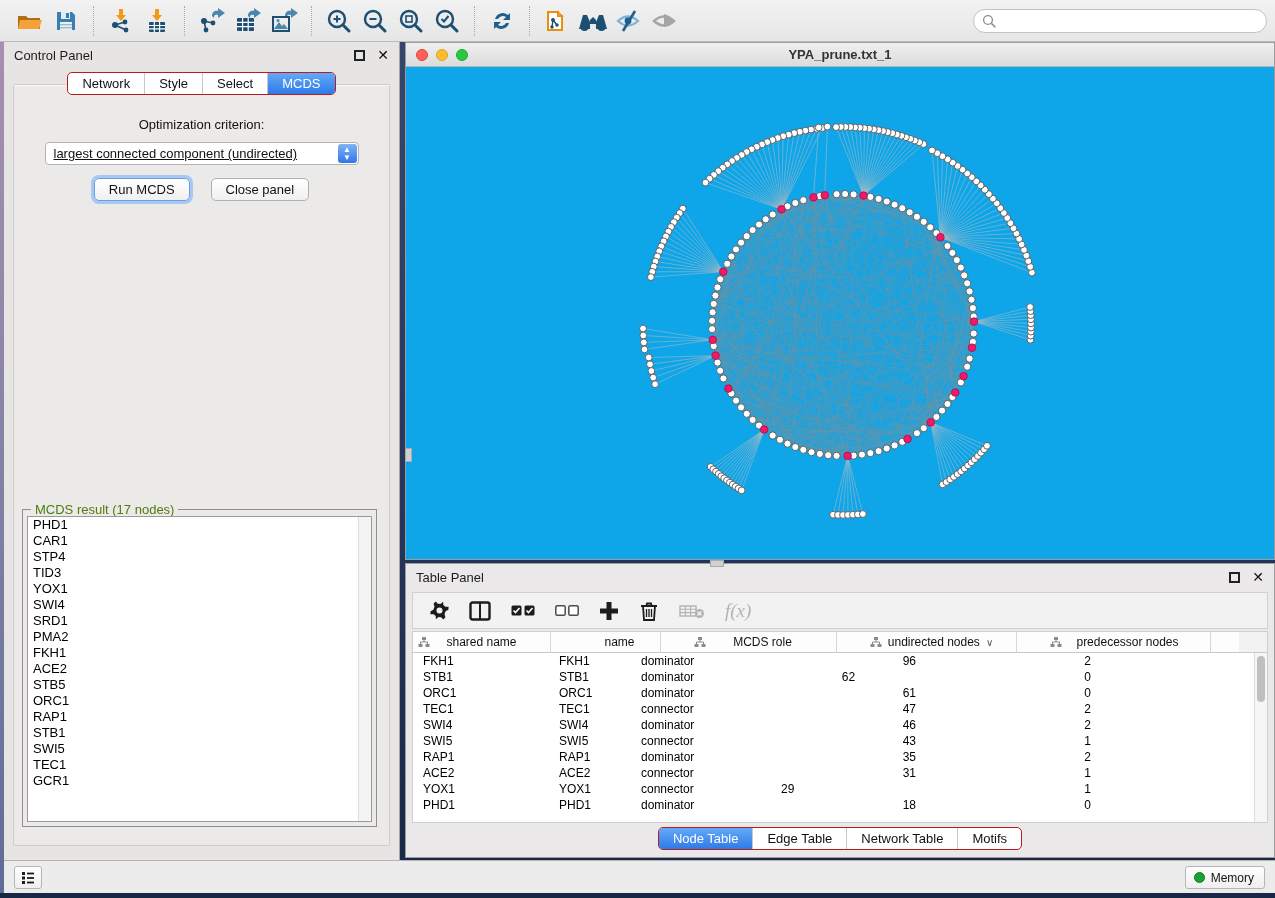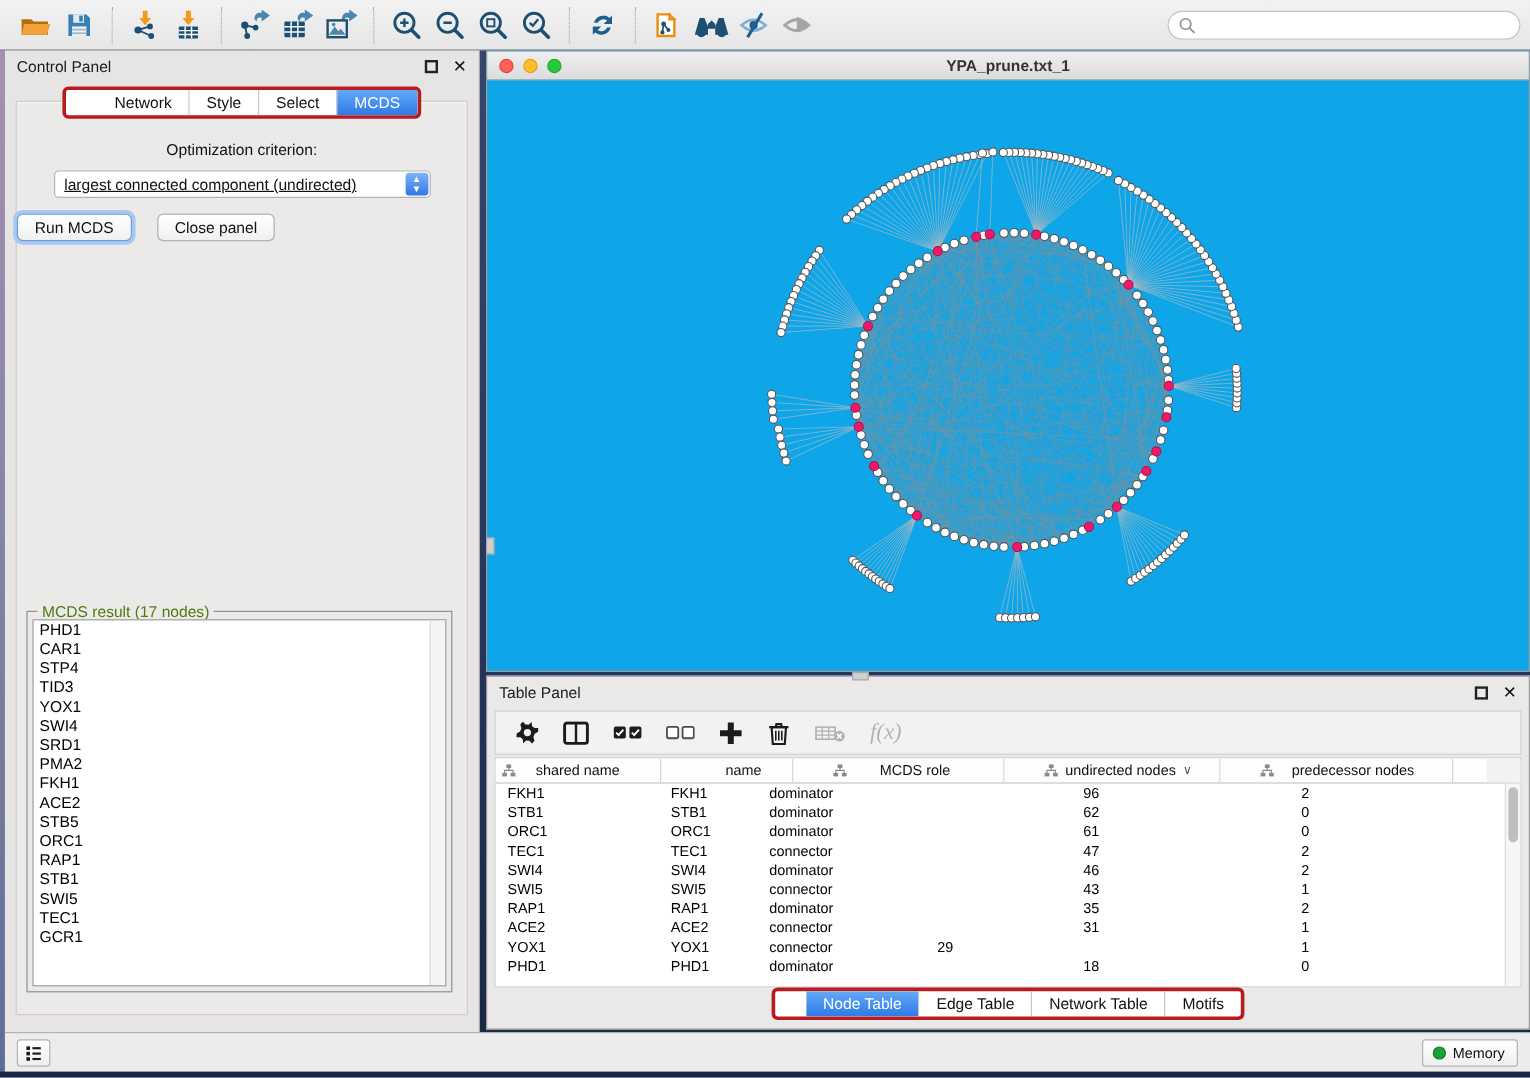--- a/index.html
+++ b/index.html
@@ -24,39 +24,39 @@
     display:flex; align-items:center; padding-left:8px; color:#8a8a8a;
   }
   
   .left-strip { position:absolute; left:0; top:42px; width:4px; height:851px;
     background:linear-gradient(180deg,#a78fb0,#8a86a8 40%,#5f6d96); }
   
   .panel-header { height:26px; display:flex; align-items:center; padding:0 10px; font-size:13px; color:#1c1c1c; }
   .panel-header .spacer { flex:1; }
   .win-float { width:11px; height:11px; border:2px solid #222; margin-right:12px; }
   .win-close { font-size:14px; font-weight:bold; color:#111; line-height:11px; }
-  .seg { display:inline-flex; background:#fff; border:3px solid #b91c1c; border-radius:5px; overflow:hidden;padding-left:26px; }
+  .seg { display:inline-flex; background:#fff; border:1px solid #b91c1c; border-radius:5px; overflow:hidden; }
   .seg .tab { padding:3px 14px; font-size:13px; color:#111; border-left:1px solid #c8c8c8; white-space:nowrap; }
   .seg .tab:first-child { border-left:none; }
   .seg .tab.active { background:linear-gradient(#64a9f8,#2e7ae8); color:#fff; }
   
   .control-panel { position:absolute; left:4px; top:42px; width:396px; height:818px;
     background:#e7e4e4; border-right:1px solid #a5a5a5; }
   .cp-tabs { position:absolute; left:0; right:0; top:30px; text-align:center; z-index:2; }
   .cp-body { position:absolute; left:9px; right:9px; top:42px; bottom:14px;
     background:#eceae9; border:1px solid #cfcccb; border-radius:2px;
     box-shadow:0 1px 0 rgba(255,255,255,.7) inset; }
   .opt-label { margin-top:32px; text-align:center; font-size:13px; color:#111; }
   .dropdown { position:relative; margin:10px auto 0 auto; width:314px; height:23px;
     background:#fff; border:1px solid #b3b3b3; border-radius:4px;
     font-size:13px; color:#111; display:flex; align-items:center; padding-left:8px;text-decoration:underline; }
   .dd-stepper { position:absolute; right:1px; top:1px; bottom:1px; width:19px; border-radius:3px;
     background:linear-gradient(#7db4f7,#3176e8); color:#fff; font-size:8px; line-height:8px;
     display:flex; flex-direction:column; align-items:center; justify-content:center; }
-  .btn-row { margin-top:13px; }
+  .btn-row { margin-top:13px; text-align:center; }
   .btn { display:inline-block; padding:3px 14px; font-size:13px; color:#111;
     background:linear-gradient(#fff,#f0f0f0); border:1px solid #b1b1b1; border-radius:5px; }
   .btn.focused { box-shadow:0 0 0 3px #a7c8f4; border-color:#6f9ce0; }
   .groupbox { position:absolute; left:8px; right:12px; top:424px; bottom:18px;
     border:1px solid #8f8f8f; }
   .groupbox .legend { position:absolute; top:-8px; left:8px; padding:0 4px;
     background:#eceae9; font-size:13px; color:#4d7c0f; }
   .listbox { position:absolute; left:4px; right:4px; top:6px; bottom:4px;
     background:#fff; border:1px solid #9a9a9a; overflow:hidden; }
   .listbox .track { position:absolute; right:0; top:0; bottom:0; width:13px;
@@ -1396,21 +1396,21 @@
           <div class="td" style="width: 138px; text-align: left; padding: 0px 0px 0px 10px;">FKH1</div>
           <div class="td" style="width: 82px; text-align: left; padding: 0px 0px 0px 8px;">FKH1</div>
           <div class="td" style="width: 148px; text-align: left; padding: 0px 0px 0px 8px;">dominator</div>
           <div class="td" style="width: 152px; text-align: right; padding: 0px 17px 0px 0px;">96</div>
           <div class="td" style="width: 166px; text-align: right; padding: 0px 8px 0px 0px;">2</div>
         </div>
         <div class="tr">
           <div class="td" style="width: 138px; text-align: left; padding: 0px 0px 0px 10px;">STB1</div>
           <div class="td" style="width: 82px; text-align: left; padding: 0px 0px 0px 8px;">STB1</div>
           <div class="td" style="width: 148px; text-align: left; padding: 0px 0px 0px 8px;">dominator</div>
-          <div class="td" style="width: 152px; text-align: right; padding: 0px 17px 0px 0px;">62</div>
+          <div class="td" style="width: 152px; text-align: center; padding: 0px 17px 0px 0px;">62</div>
           <div class="td" style="width: 166px; text-align: right; padding: 0px 8px 0px 0px;">0</div>
         </div>
         <div class="tr">
           <div class="td" style="width: 138px; text-align: left; padding: 0px 0px 0px 10px;">ORC1</div>
           <div class="td" style="width: 82px; text-align: left; padding: 0px 0px 0px 8px;">ORC1</div>
           <div class="td" style="width: 148px; text-align: left; padding: 0px 0px 0px 8px;">dominator</div>
           <div class="td" style="width: 152px; text-align: right; padding: 0px 17px 0px 0px;">61</div>
           <div class="td" style="width: 166px; text-align: right; padding: 0px 8px 0px 0px;">0</div>
         </div>
         <div class="tr">

